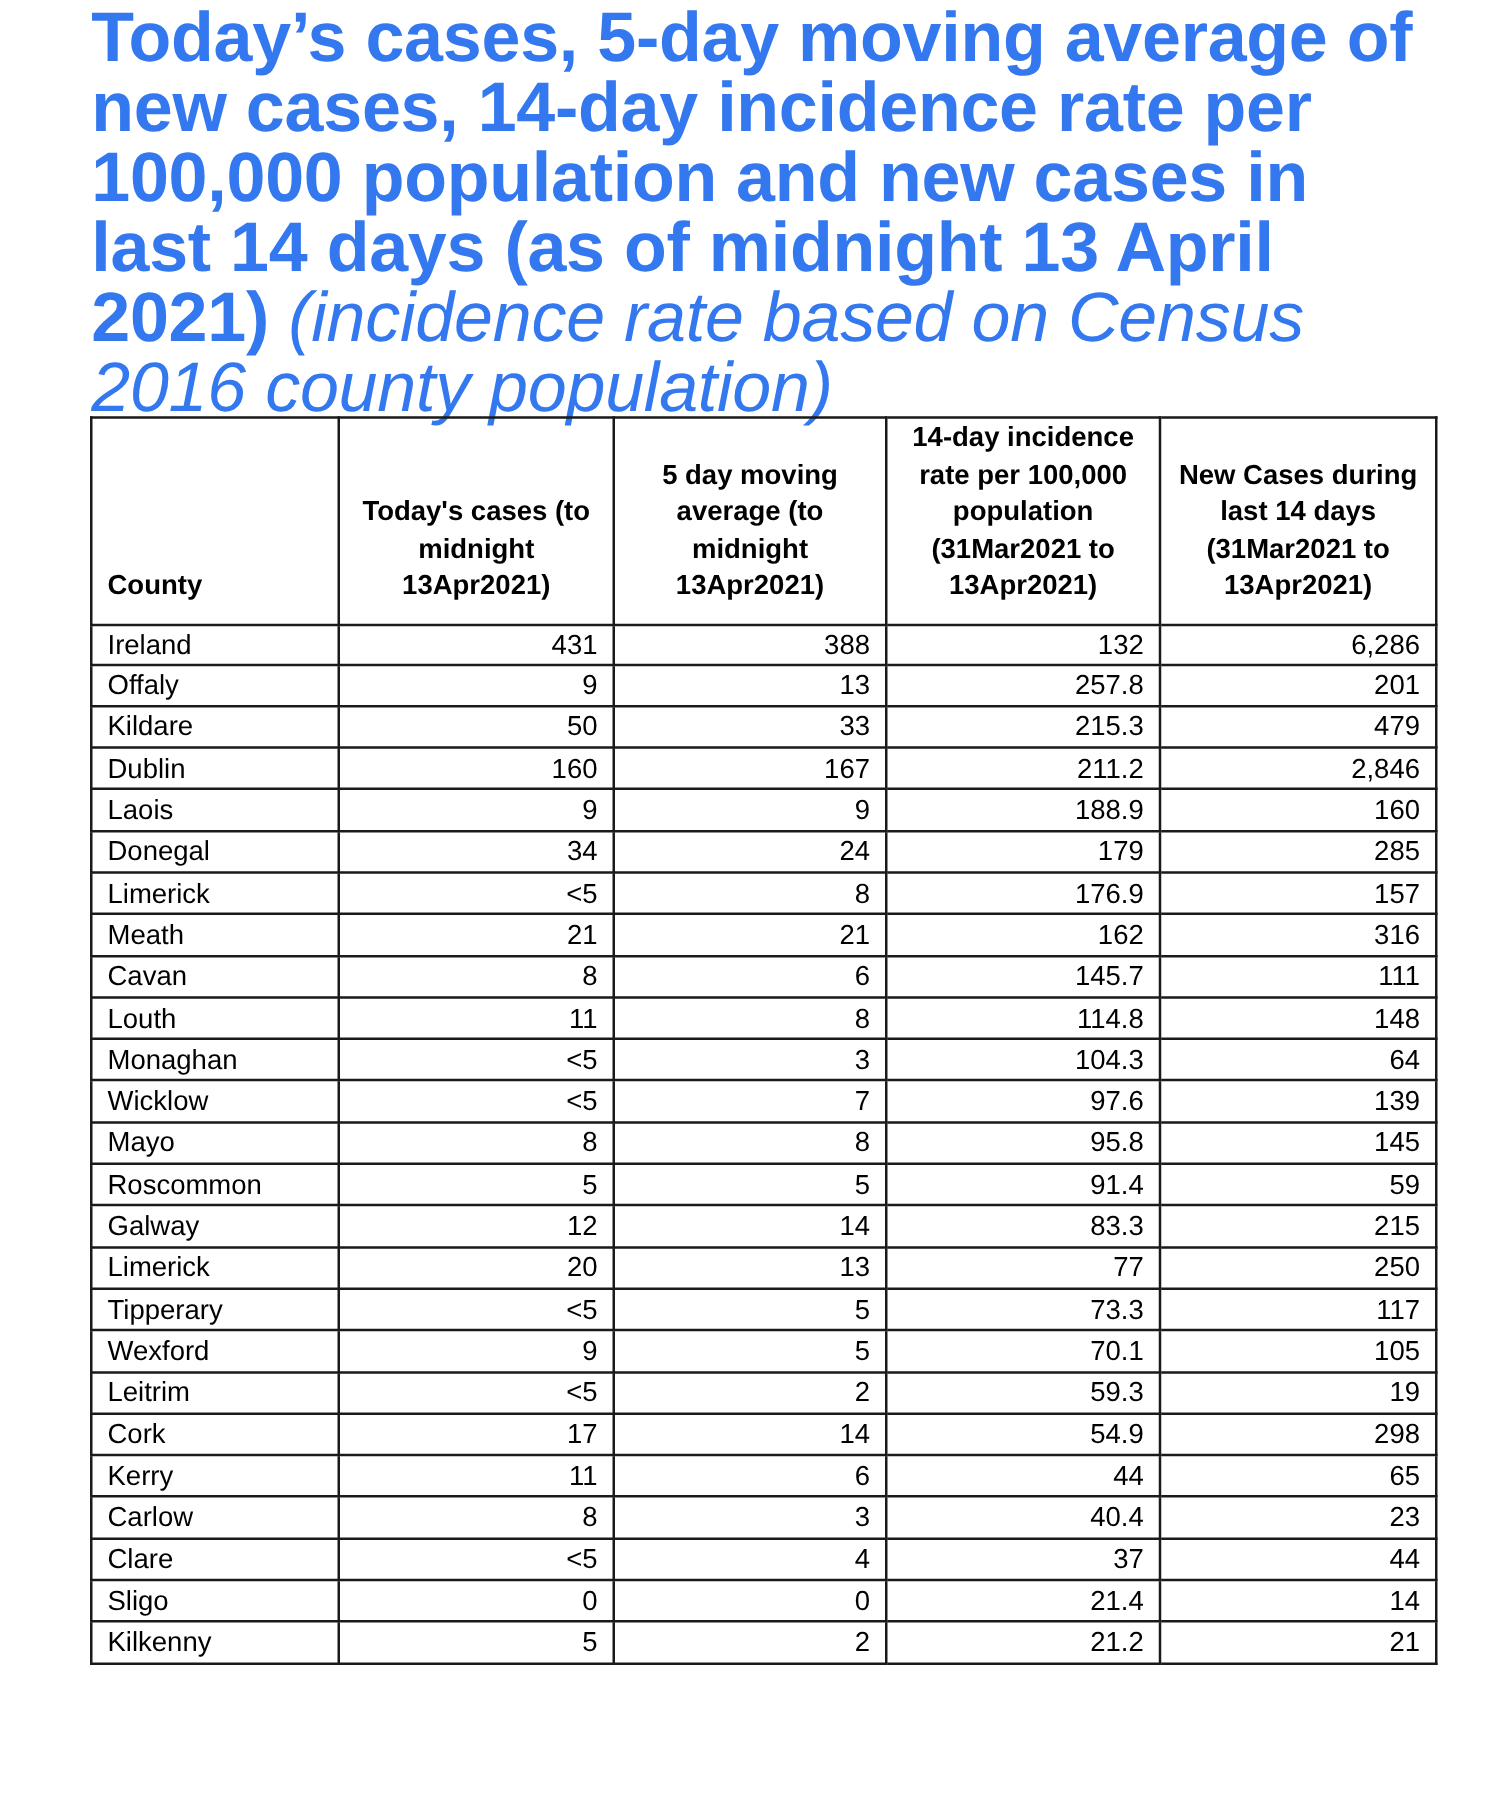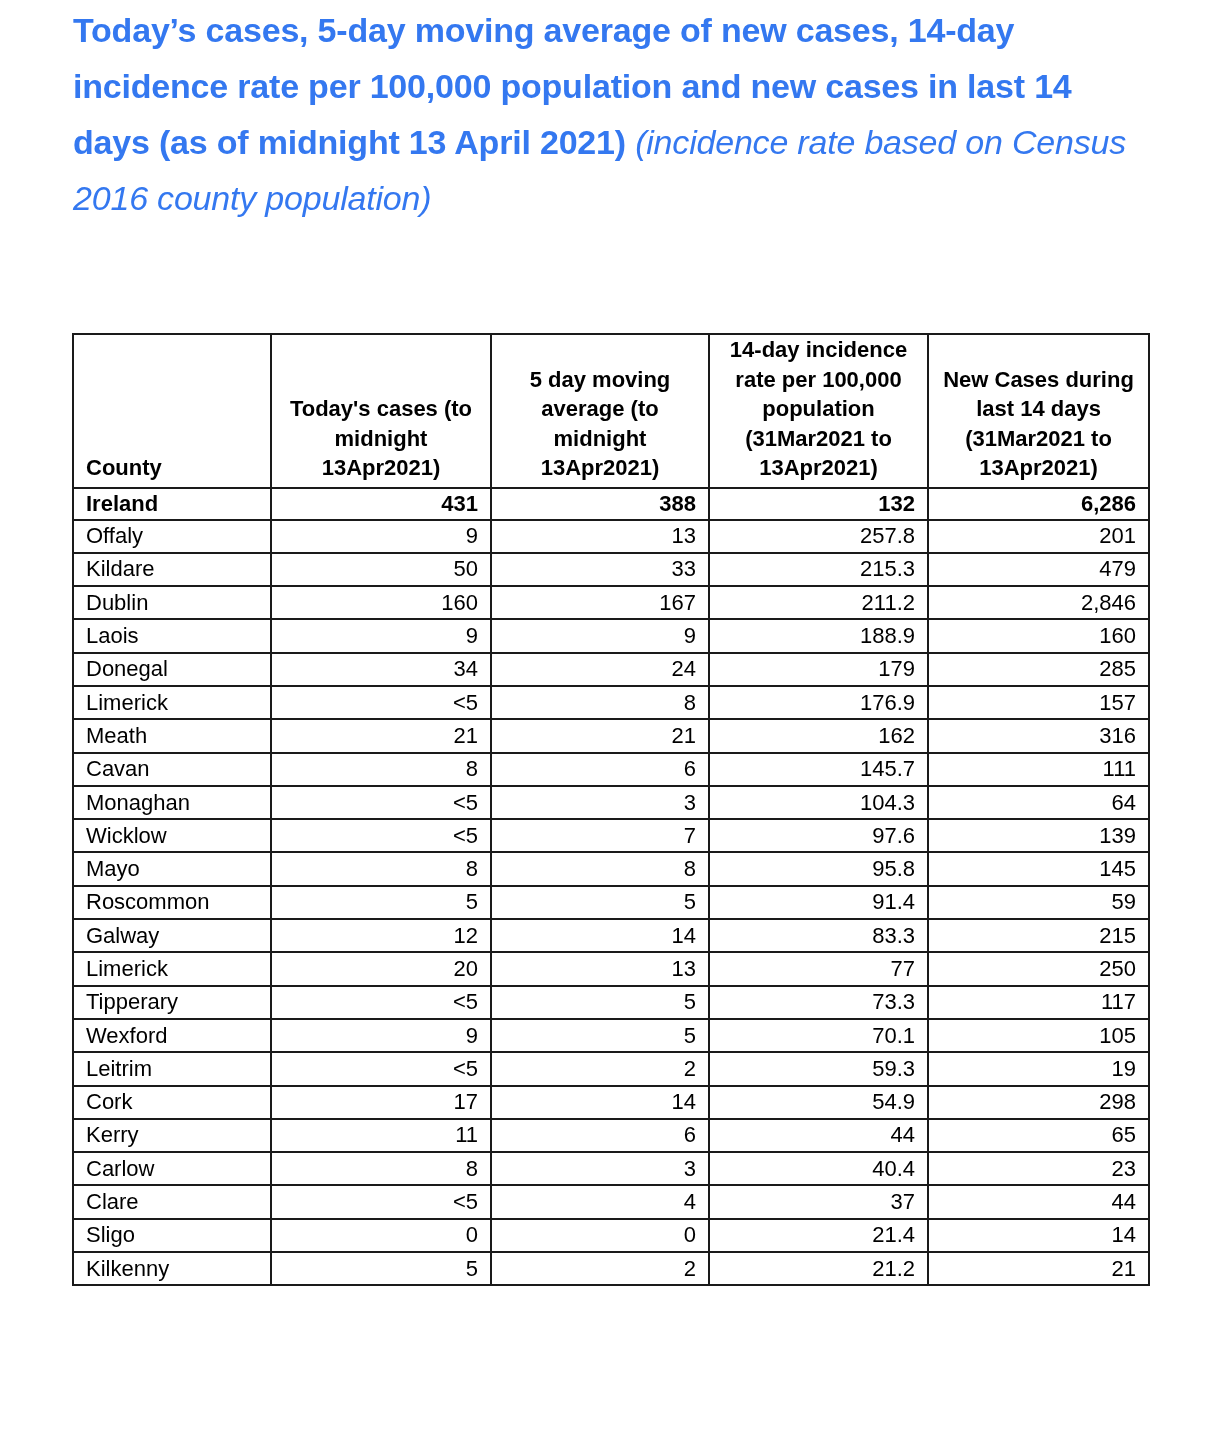--- a/index.html
+++ b/index.html
@@ -1,45 +1,45 @@
 <!DOCTYPE html>
 <html><head>
 <meta charset="utf-8">
 <style>
   html, body { margin: 0; padding: 0; background: #ffffff; }
   body { width: 1208px; height: 1440px; overflow: hidden; position: relative; font-family: "Liberation Sans", sans-serif; }
   .title {
     position: absolute; left: 73px; top: 2px; width: 1060px;
-    color: #3478f0; font-size: 34px; line-height: 56px; margin: 0;
+    color: #3478f0; font-size: 56px; line-height: 56px; margin: 0;
     letter-spacing: -0.2px;
   }
   .title .bold { font-weight: bold; }
   .title .ital { font-style: italic; font-weight: normal; }
   table.data {
     position: absolute; left: 72px; top: 333px;
     border-collapse: collapse; table-layout: fixed;
     width: 1077px; color: #000;
     font-size: 22px;
   }
   table.data col.c0 { width: 198px; }
   table.data col.c1 { width: 220px; }
   table.data col.c2 { width: 218px; }
   table.data col.c3 { width: 219px; }
   table.data col.c4 { width: 221px; }
   table.data th, table.data td {
     border: 2px solid #1a1a1a; padding: 0 12px;
   }
   table.data thead th {
     height: 147px; vertical-align: bottom; font-weight: bold;
-    text-align: center; line-height: 29.5px; padding: 0 6px 4px 6px;
+    text-align: center; line-height: 29.5px; padding: 0 6px 16px 6px;
   }
   table.data thead th.county { text-align: left; padding-left: 12px; }
   table.data tbody td { height: 31.3px; line-height: 30px; text-align: right; }
   table.data tbody td.name { text-align: left; }
-  table.data tbody tr.total td { font-weight: bold; height: 30px; }
+  table.data tbody tr.total td { font-weight: normal; height: 30px; }
 </style>
 </head>
 <body>
 
 <h1 class="title"><span class="bold">Today’s cases, 5-day moving average of new cases, 14-day incidence rate per 100,000 population and new cases in last 14 days (as of midnight 13 April 2021)</span> <span class="ital">(incidence rate based on Census 2016 county population)</span></h1>
 
 <table class="data">
   <colgroup>
       <col class="c0">
       <col class="c1">
@@ -114,20 +114,27 @@
         <td>316</td>
       </tr>
       <tr>
         <td class="name">Cavan</td>
         <td>8</td>
         <td>6</td>
         <td>145.7</td>
         <td>111</td>
       </tr>
       <tr>
+        <td class="name">Louth</td>
+        <td>11</td>
+        <td>8</td>
+        <td>114.8</td>
+        <td>148</td>
+      </tr>
+      <tr>
         <td class="name">Monaghan</td>
         <td>&lt;5</td>
         <td>3</td>
         <td>104.3</td>
         <td>64</td>
       </tr>
       <tr>
         <td class="name">Wicklow</td>
         <td>&lt;5</td>
         <td>7</td>

